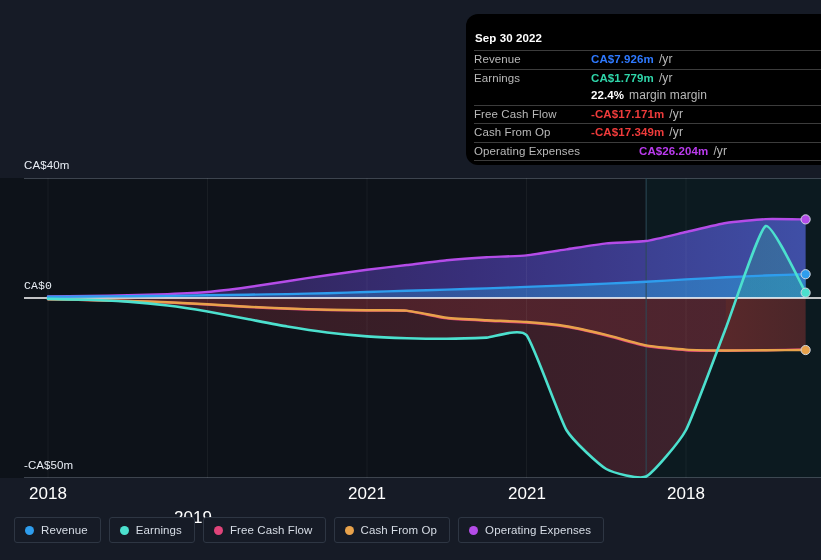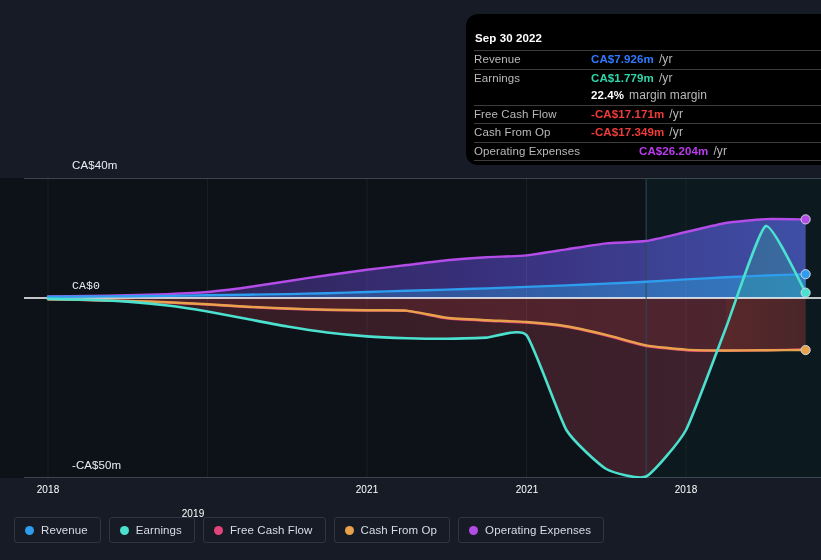--- a/index.html
+++ b/index.html
@@ -34,31 +34,30 @@
     display: block;
   }
 
   
   .ylabel {
     position: absolute;
     color: #e9eef5;
     font-size: 11.5px;
     letter-spacing: 0.1px;
     white-space: nowrap;
-    margin-left: 48px;
   }
   #ylabel-top   { left: 24px; top: 159px; }
   #ylabel-zero  { left: 24px; top: 279px; font-family: Liberation Mono, monospace; }
   #ylabel-bot   { left: 24px; top: 459px; }
 
   .xlabel {
     position: absolute;
     top: 484px;
     color: #ffffff;
-    font-size: 10px;
+    font-size: 17px;
     letter-spacing: 0.1px;
     transform: translateX(-50%);
     white-space: nowrap;
   }
 
   
   #tooltip {
     position: absolute;
     left: 466px;
     top: 14px;

